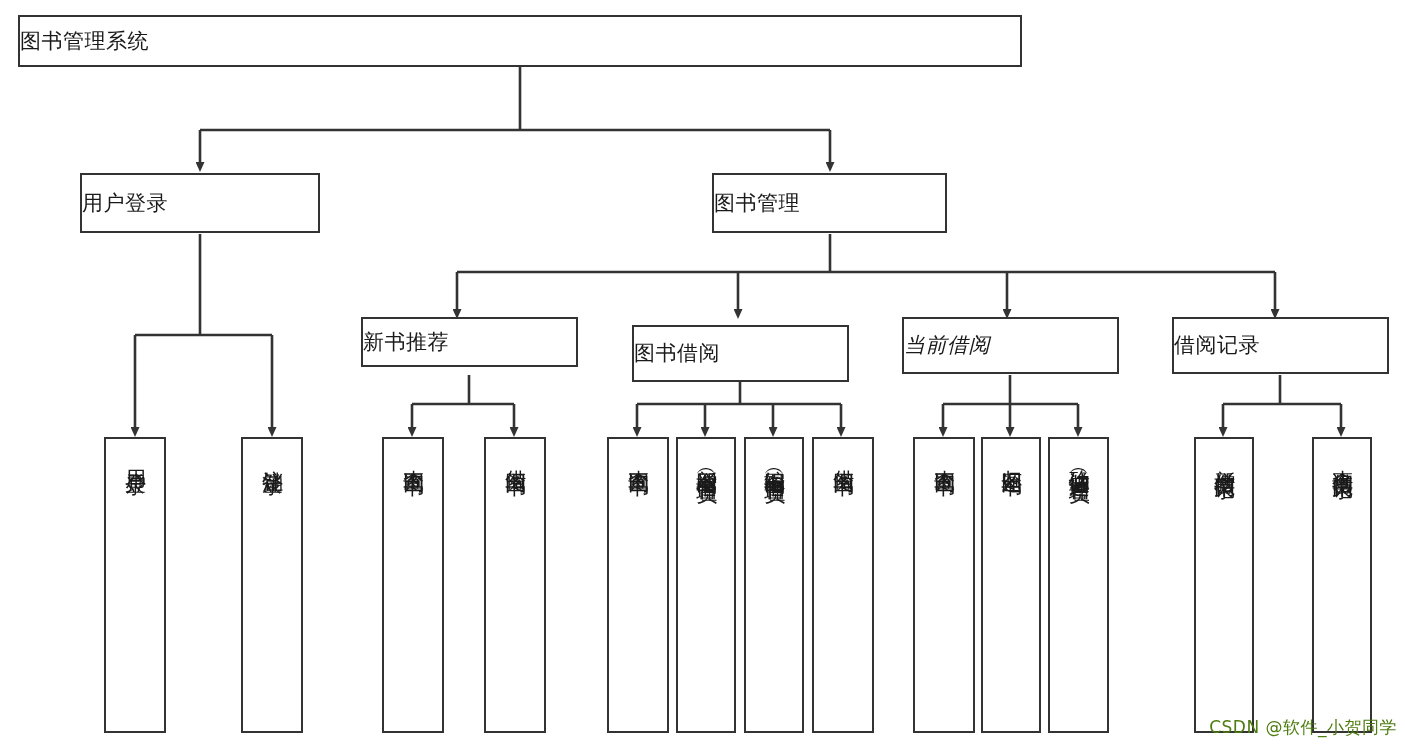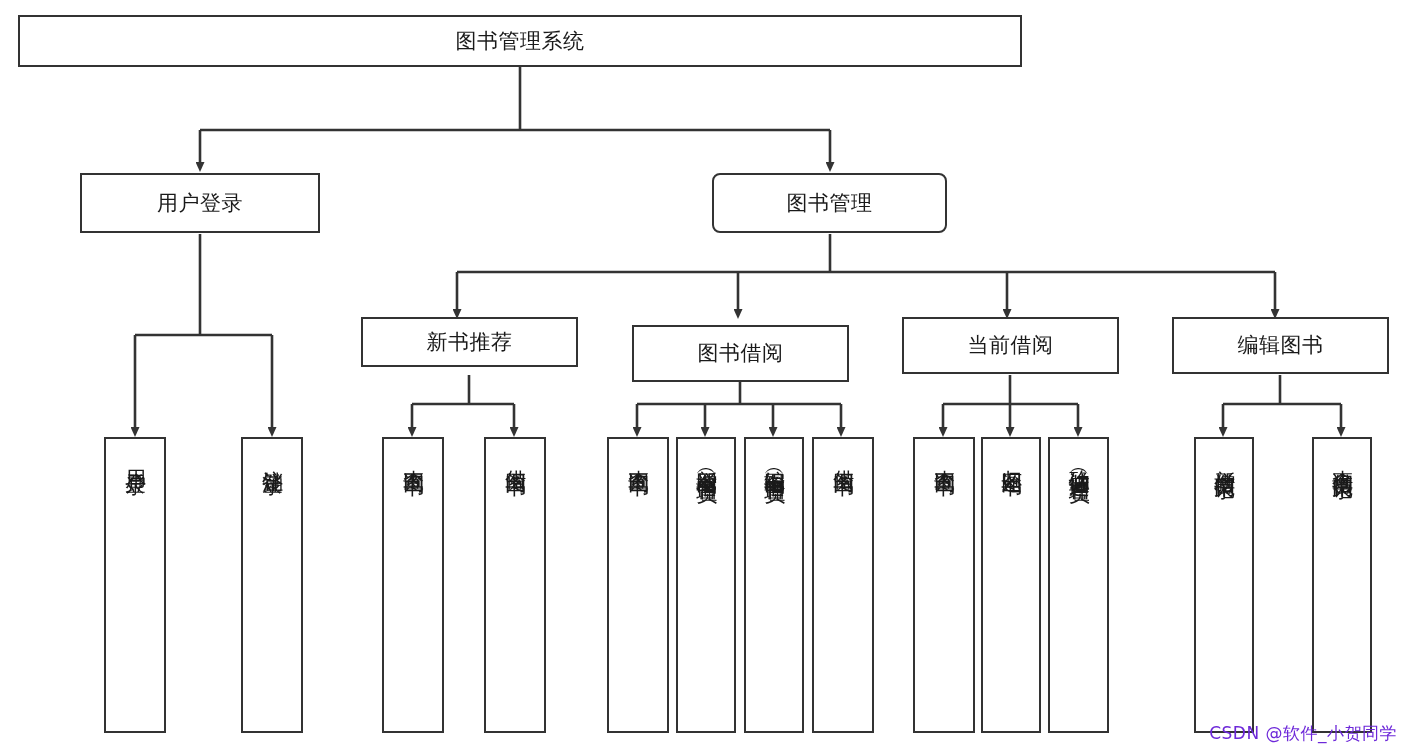--- a/index.html
+++ b/index.html
@@ -25,21 +25,21 @@
     height: 747px;
     pointer-events: none;
   }
   .node {
     position: absolute;
     box-sizing: border-box;
     border: 2px solid #333333;
     background: #ffffff;
     display: flex;
     align-items: center;
-    justify-content: center;
+    justify-content: flex-start;
     color: #1a1a1a;
   }
   .node.horiz {
     font-size: 21px;
     line-height: 1.15;
     letter-spacing: 0.5px;
     white-space: nowrap;
   }
   .node.vert {
     align-items: flex-start;
@@ -51,23 +51,23 @@
     text-orientation: upright;
     font-size: 21px;
     line-height: 1.32;
     letter-spacing: 2px;
     white-space: nowrap;
     color: #1a1a1a;
   }
   #watermark {
     position: absolute;
     right: 8px;
-    bottom: 2px;
+    bottom: 8px;
     font-size: 17px;
-    color: #6d28d9;
+    color: #4d7c0f;
     letter-spacing: 0.5px;
     white-space: nowrap;
   }
 </style>
 </head>
 <body>
 
 <div id="canvas">
 
   <svg id="wires" viewBox="0 0 1405 747" xmlns="http://www.w3.org/2000/svg">
@@ -121,35 +121,35 @@
     </g>
   </svg>
 
   <div class="node horiz" style="left:18px; top:15px; width:1004px; height:52px;">
     <span>图书管理系统</span>
   </div>
 
   <div class="node horiz" style="left:80px; top:173px; width:240px; height:60px;">
     <span>用户登录</span>
   </div>
-  <div class="node horiz" style="left:712px; top:173px; width:235px; height:60px;border-radius:8px;">
+  <div class="node horiz" style="left:712px; top:173px; width:235px; height:60px;">
     <span>图书管理</span>
   </div>
 
   <div class="node horiz" style="left:361px; top:317px; width:217px; height:50px;">
     <span>新书推荐</span>
   </div>
   <div class="node horiz" style="left:632px; top:325px; width:217px; height:57px;">
     <span>图书借阅</span>
   </div>
-  <div class="node horiz" style="left:902px; top:317px; width:217px; height:57px;">
+  <div class="node horiz" style="left:902px; top:317px; width:217px; height:57px;font-style:italic;">
     <span>当前借阅</span>
   </div>
   <div class="node horiz" style="left:1172px; top:317px; width:217px; height:57px;">
-    <span>编辑图书</span>
+    <span>借阅记录</span>
   </div>
 
   <div class="node vert" style="left:104px; top:437px; width:62px; height:296px;">
     <span class="vtext">用户登录</span>
   </div>
   <div class="node vert" style="left:241px; top:437px; width:62px; height:296px;">
     <span class="vtext">注销登录</span>
   </div>
 
   <div class="node vert" style="left:382px; top:437px; width:62px; height:296px;">

